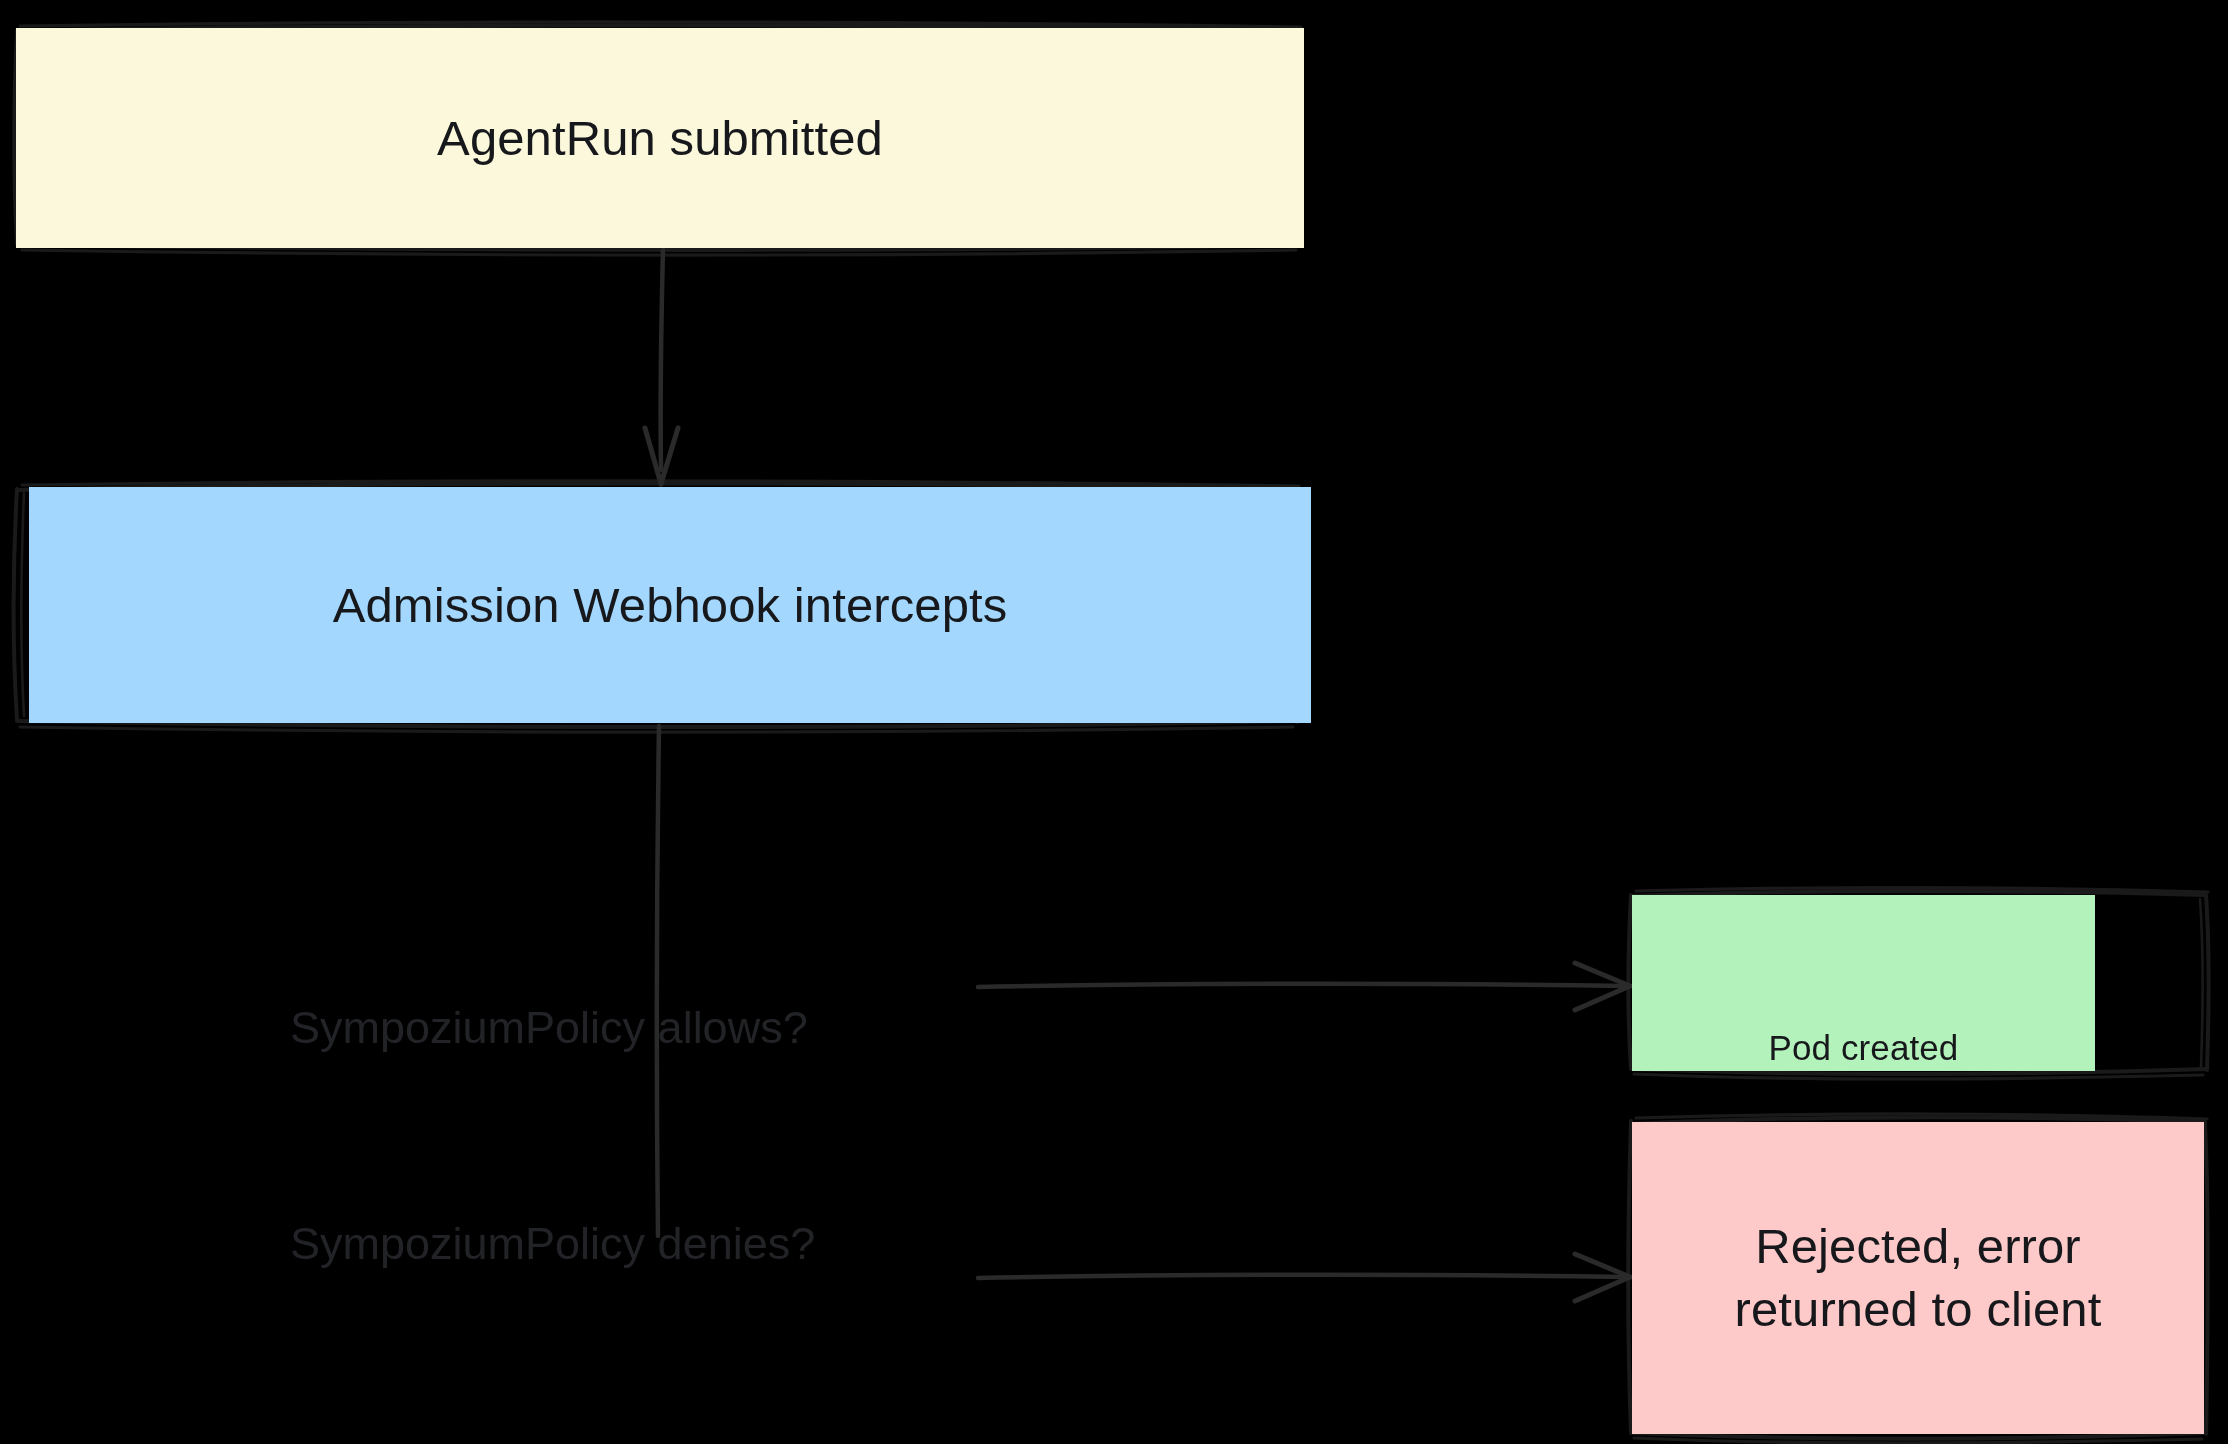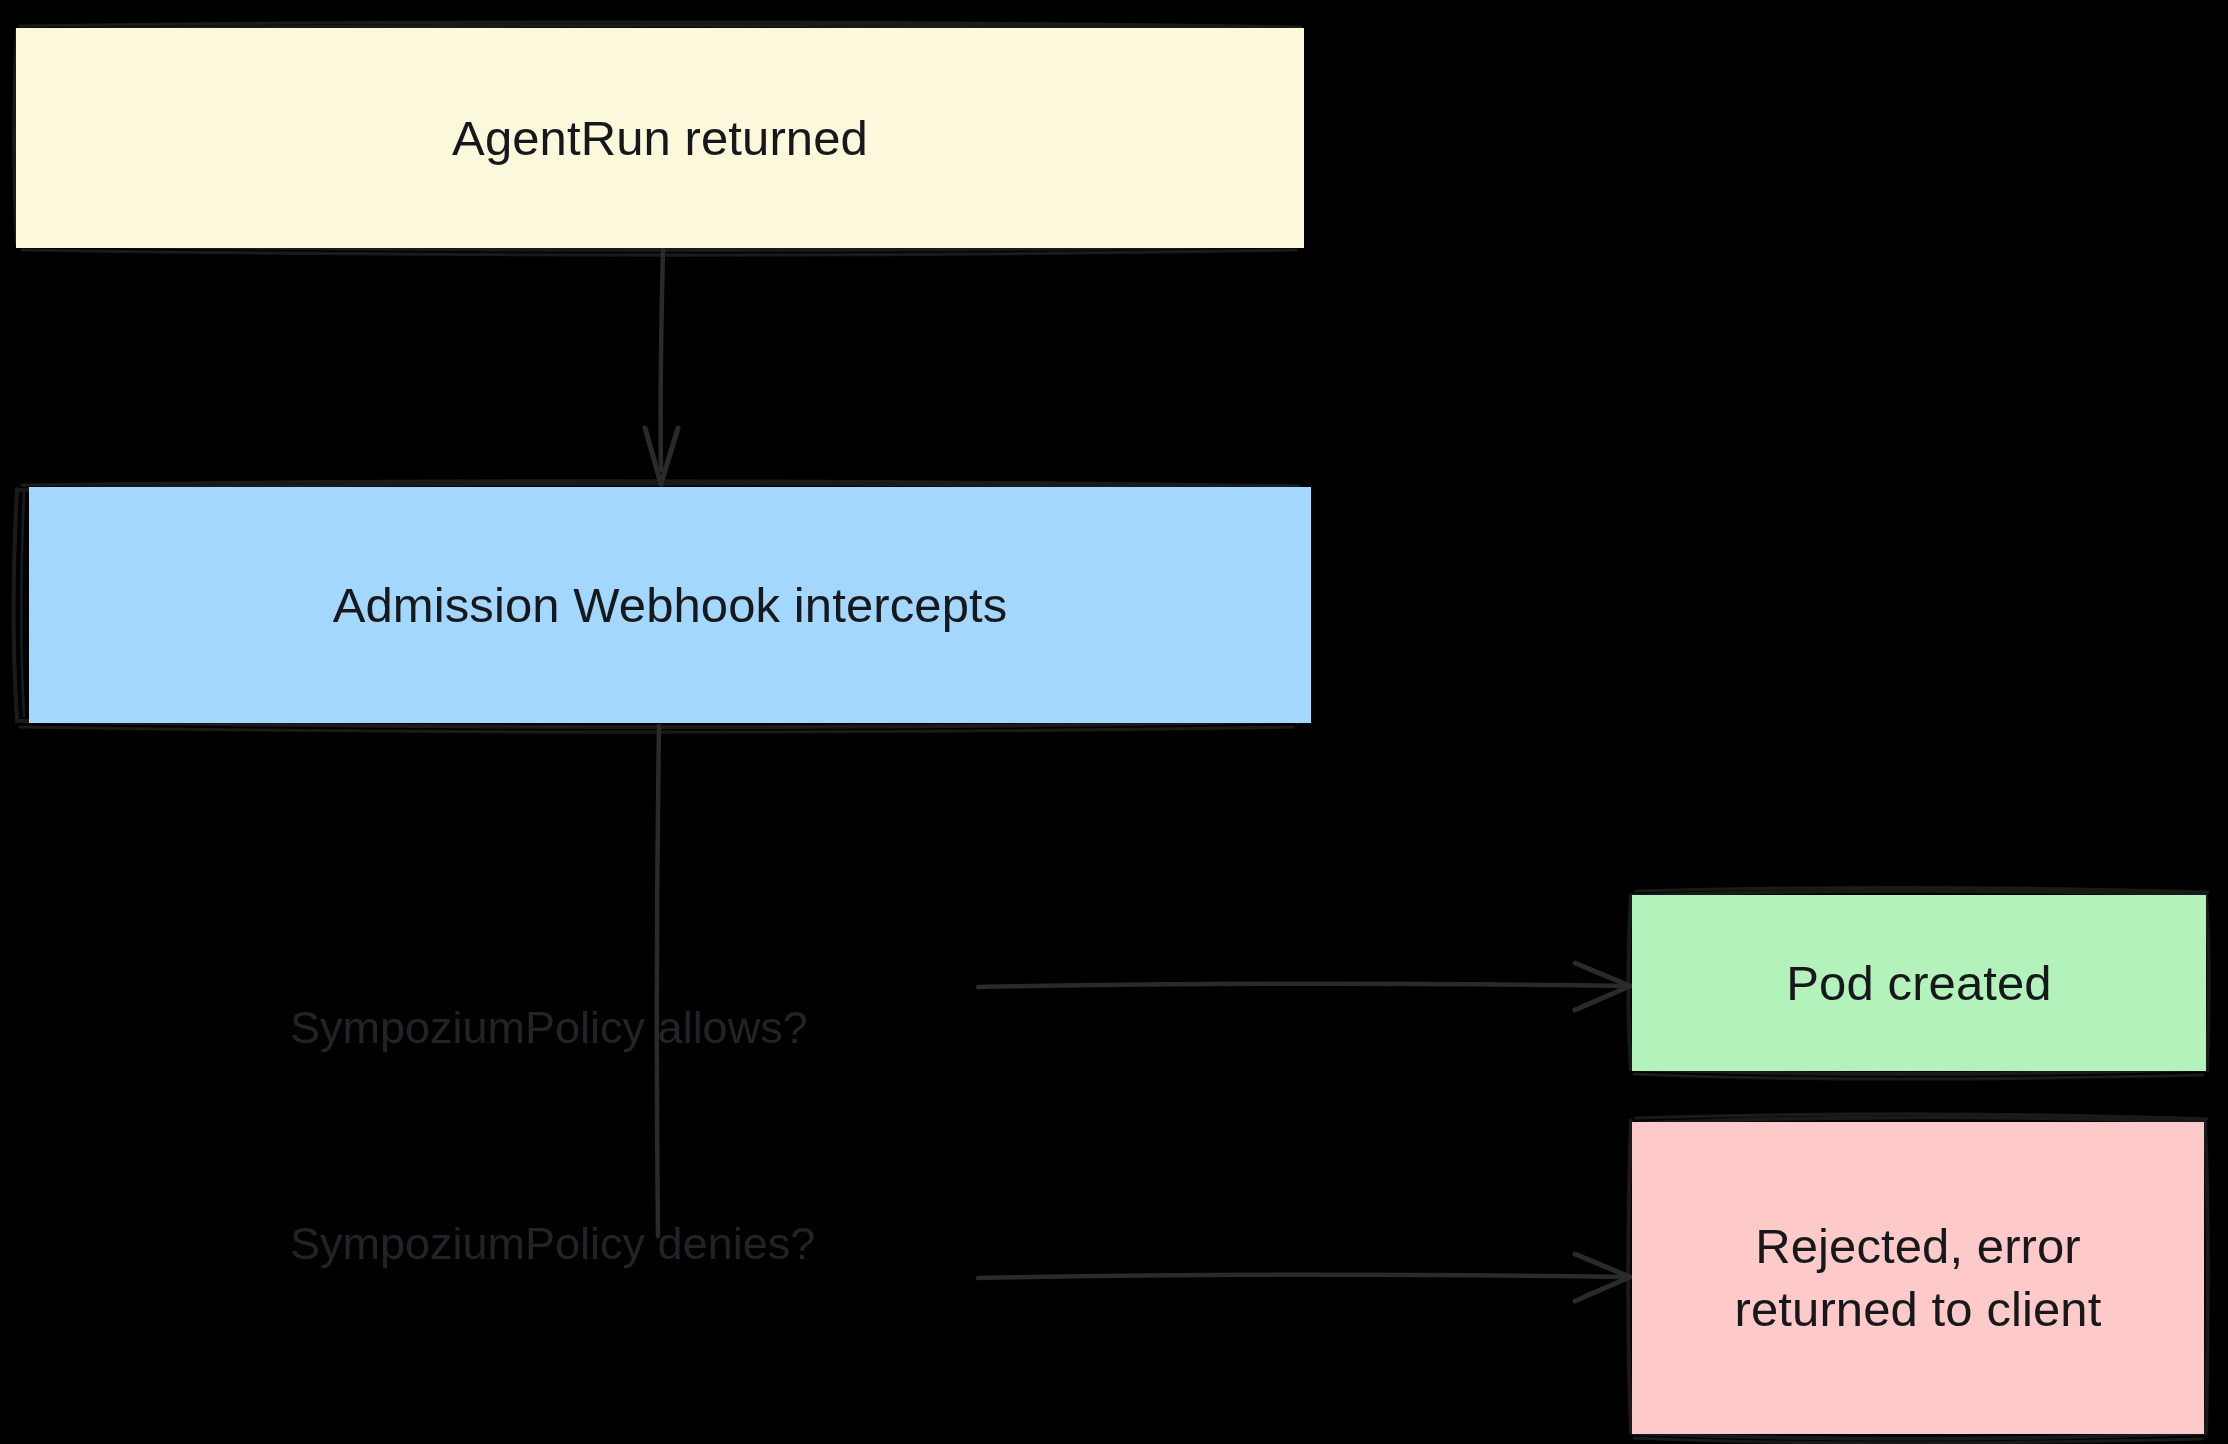--- a/index.html
+++ b/index.html
@@ -55,23 +55,24 @@
   }
   #node-webhook {
     left: 16px;  top: 487px;
     width: 1282px; height: 236px;
     background: #a3d7fd;
     font-size: 49px;
     margin-left: 13px;
   }
   #node-pod-created {
     left: 1632px; top: 895px;
-    width: 574px;  height: 176px;
+    width: 463px;  height: 176px;
     background: #b4f2bb;
-    font-size: 49px;
+    font-size: 35px;
+    align-items: flex-end;
   }
   #node-rejected {
     left: 1632px; top: 1122px;
     width: 572px;  height: 312px;
     background: #fdc9c9;
     font-size: 49px;
   }
   .edge-label {
     position: absolute;
     color: #222326;
@@ -153,21 +154,21 @@
     </g>
 
     <g fill="none" stroke="#2a2a2a" stroke-width="4.5" stroke-linecap="round">
       <path d="M978,1278 C1180,1274 1420,1274 1626,1277"></path>
       <path d="M1575,1254 L1630,1277" stroke-width="5"></path>
       <path d="M1575,1301 L1630,1277" stroke-width="5"></path>
     </g>
   </svg>
 
   <div class="node" id="node-agentrun">
-    <span class="node-label">AgentRun returned</span>
+    <span class="node-label">AgentRun submitted</span>
   </div>
 
   <div class="node" id="node-webhook">
     <span class="node-label">Admission Webhook intercepts</span>
   </div>
 
   <div class="node" id="node-pod-created">
     <span class="node-label">Pod created</span>
   </div>
 

